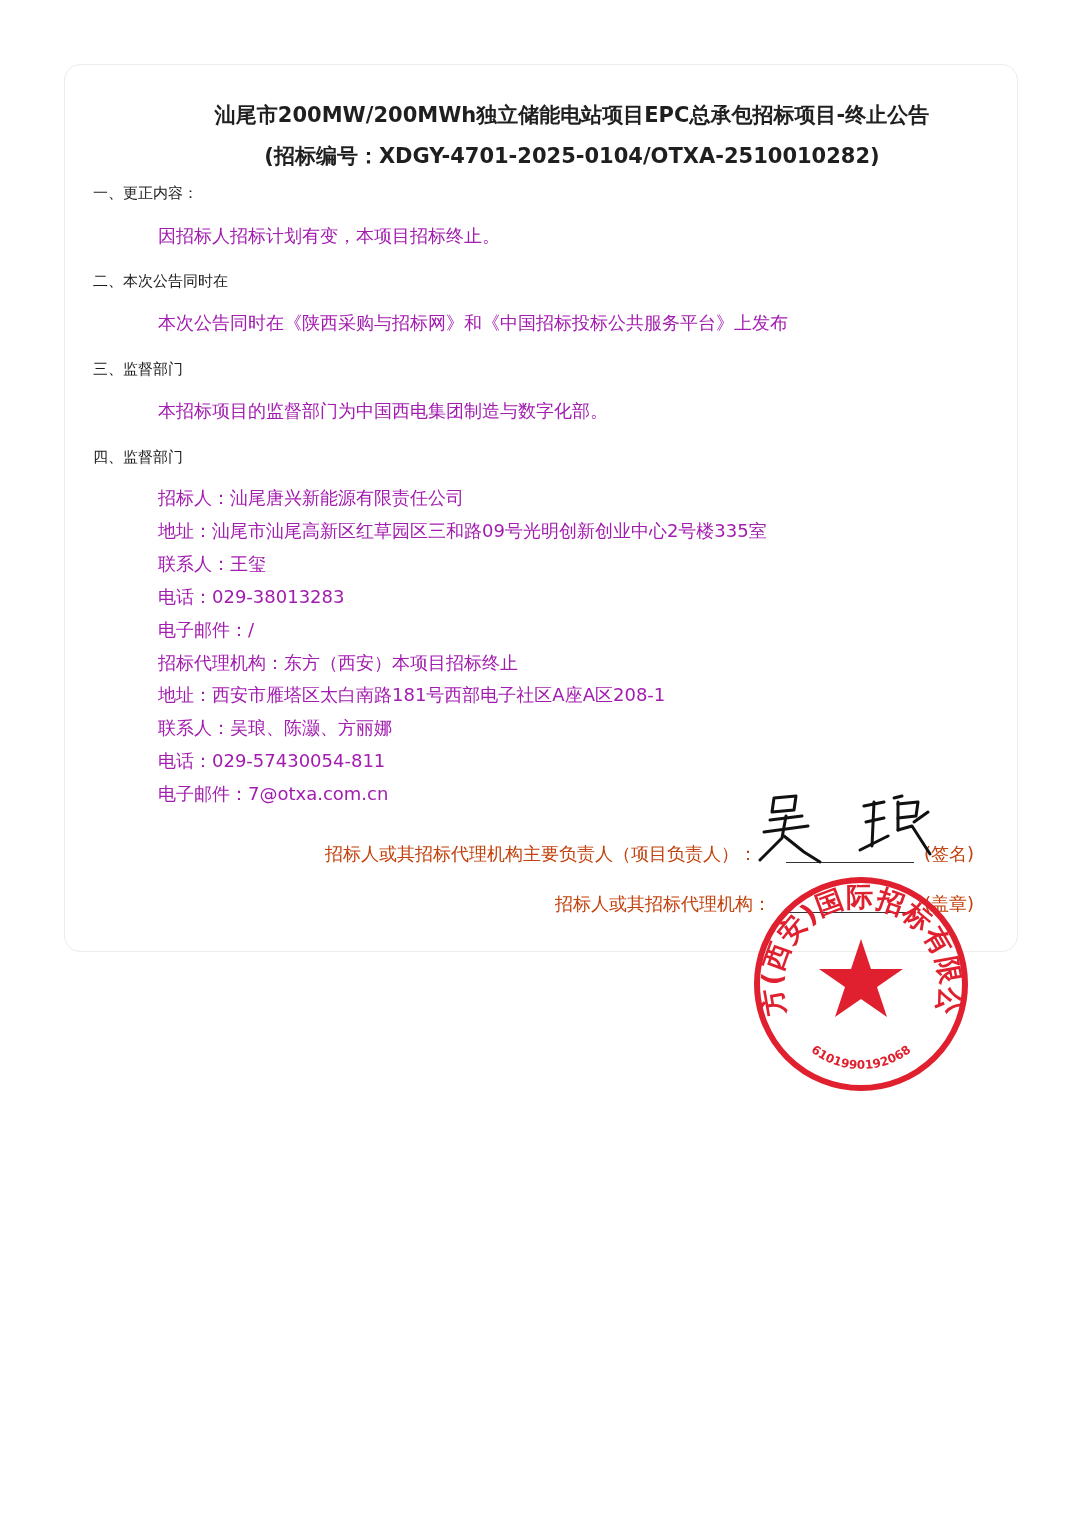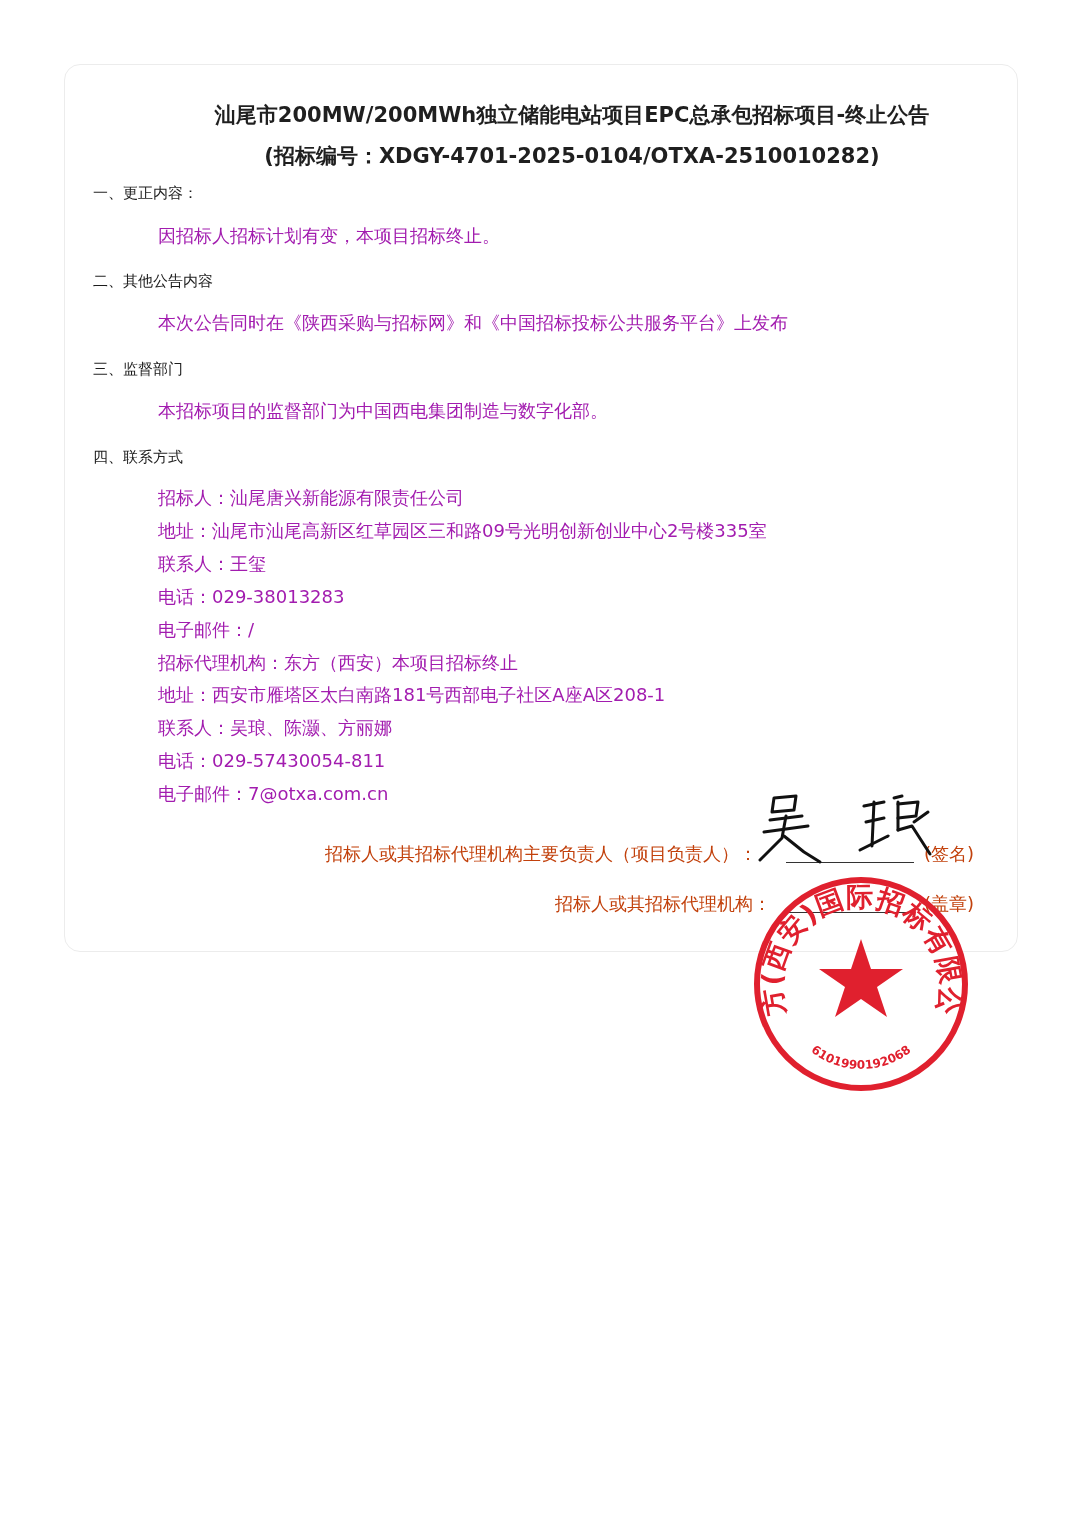--- a/index.html
+++ b/index.html
@@ -22,27 +22,27 @@
 <body>
 
 <div class="card"></div>
 
 <div class="title t1">汕尾市200MW/200MWh独立储能电站项目EPC总承包招标项目-终止公告</div>
 <div class="title t2">(招标编号：XDGY-4701-2025-0104/OTXA-2510010282)</div>
 
 <div class="h" style="top:184px">一、更正内容：</div>
 <div class="p" style="top:224px">因招标人招标计划有变，本项目招标终止。</div>
 
-<div class="h" style="top:272px">二、其他公告内容</div>
+<div class="h" style="top:272px">二、本次公告同时在</div>
 <div class="p" style="top:311px">本次公告同时在《陕西采购与招标网》和《中国招标投标公共服务平台》上发布</div>
 
 <div class="h" style="top:360px">三、监督部门</div>
 <div class="p" style="top:399px">本招标项目的监督部门为中国西电集团制造与数字化部。</div>
 
-<div class="h" style="top:448px">四、联系方式</div>
+<div class="h" style="top:448px">四、监督部门</div>
 <div class="p" style="top:486px">招标人：汕尾唐兴新能源有限责任公司</div>
 <div class="p" style="top:519px">地址：汕尾市汕尾高新区红草园区三和路09号光明创新创业中心2号楼335室</div>
 <div class="p" style="top:552px">联系人：王玺</div>
 <div class="p" style="top:585px">电话：029-38013283</div>
 <div class="p" style="top:618px">电子邮件：/</div>
 <div class="p" style="top:651px">招标代理机构：东方（西安）本项目招标终止</div>
 <div class="p" style="top:683px">地址：西安市雁塔区太白南路181号西部电子社区A座A区208-1</div>
 <div class="p" style="top:716px">联系人：吴琅、陈灏、方丽娜</div>
 <div class="p" style="top:749px">电话：029-57430054-811</div>
 <div class="p" style="top:782px">电子邮件：7@otxa.com.cn</div>

